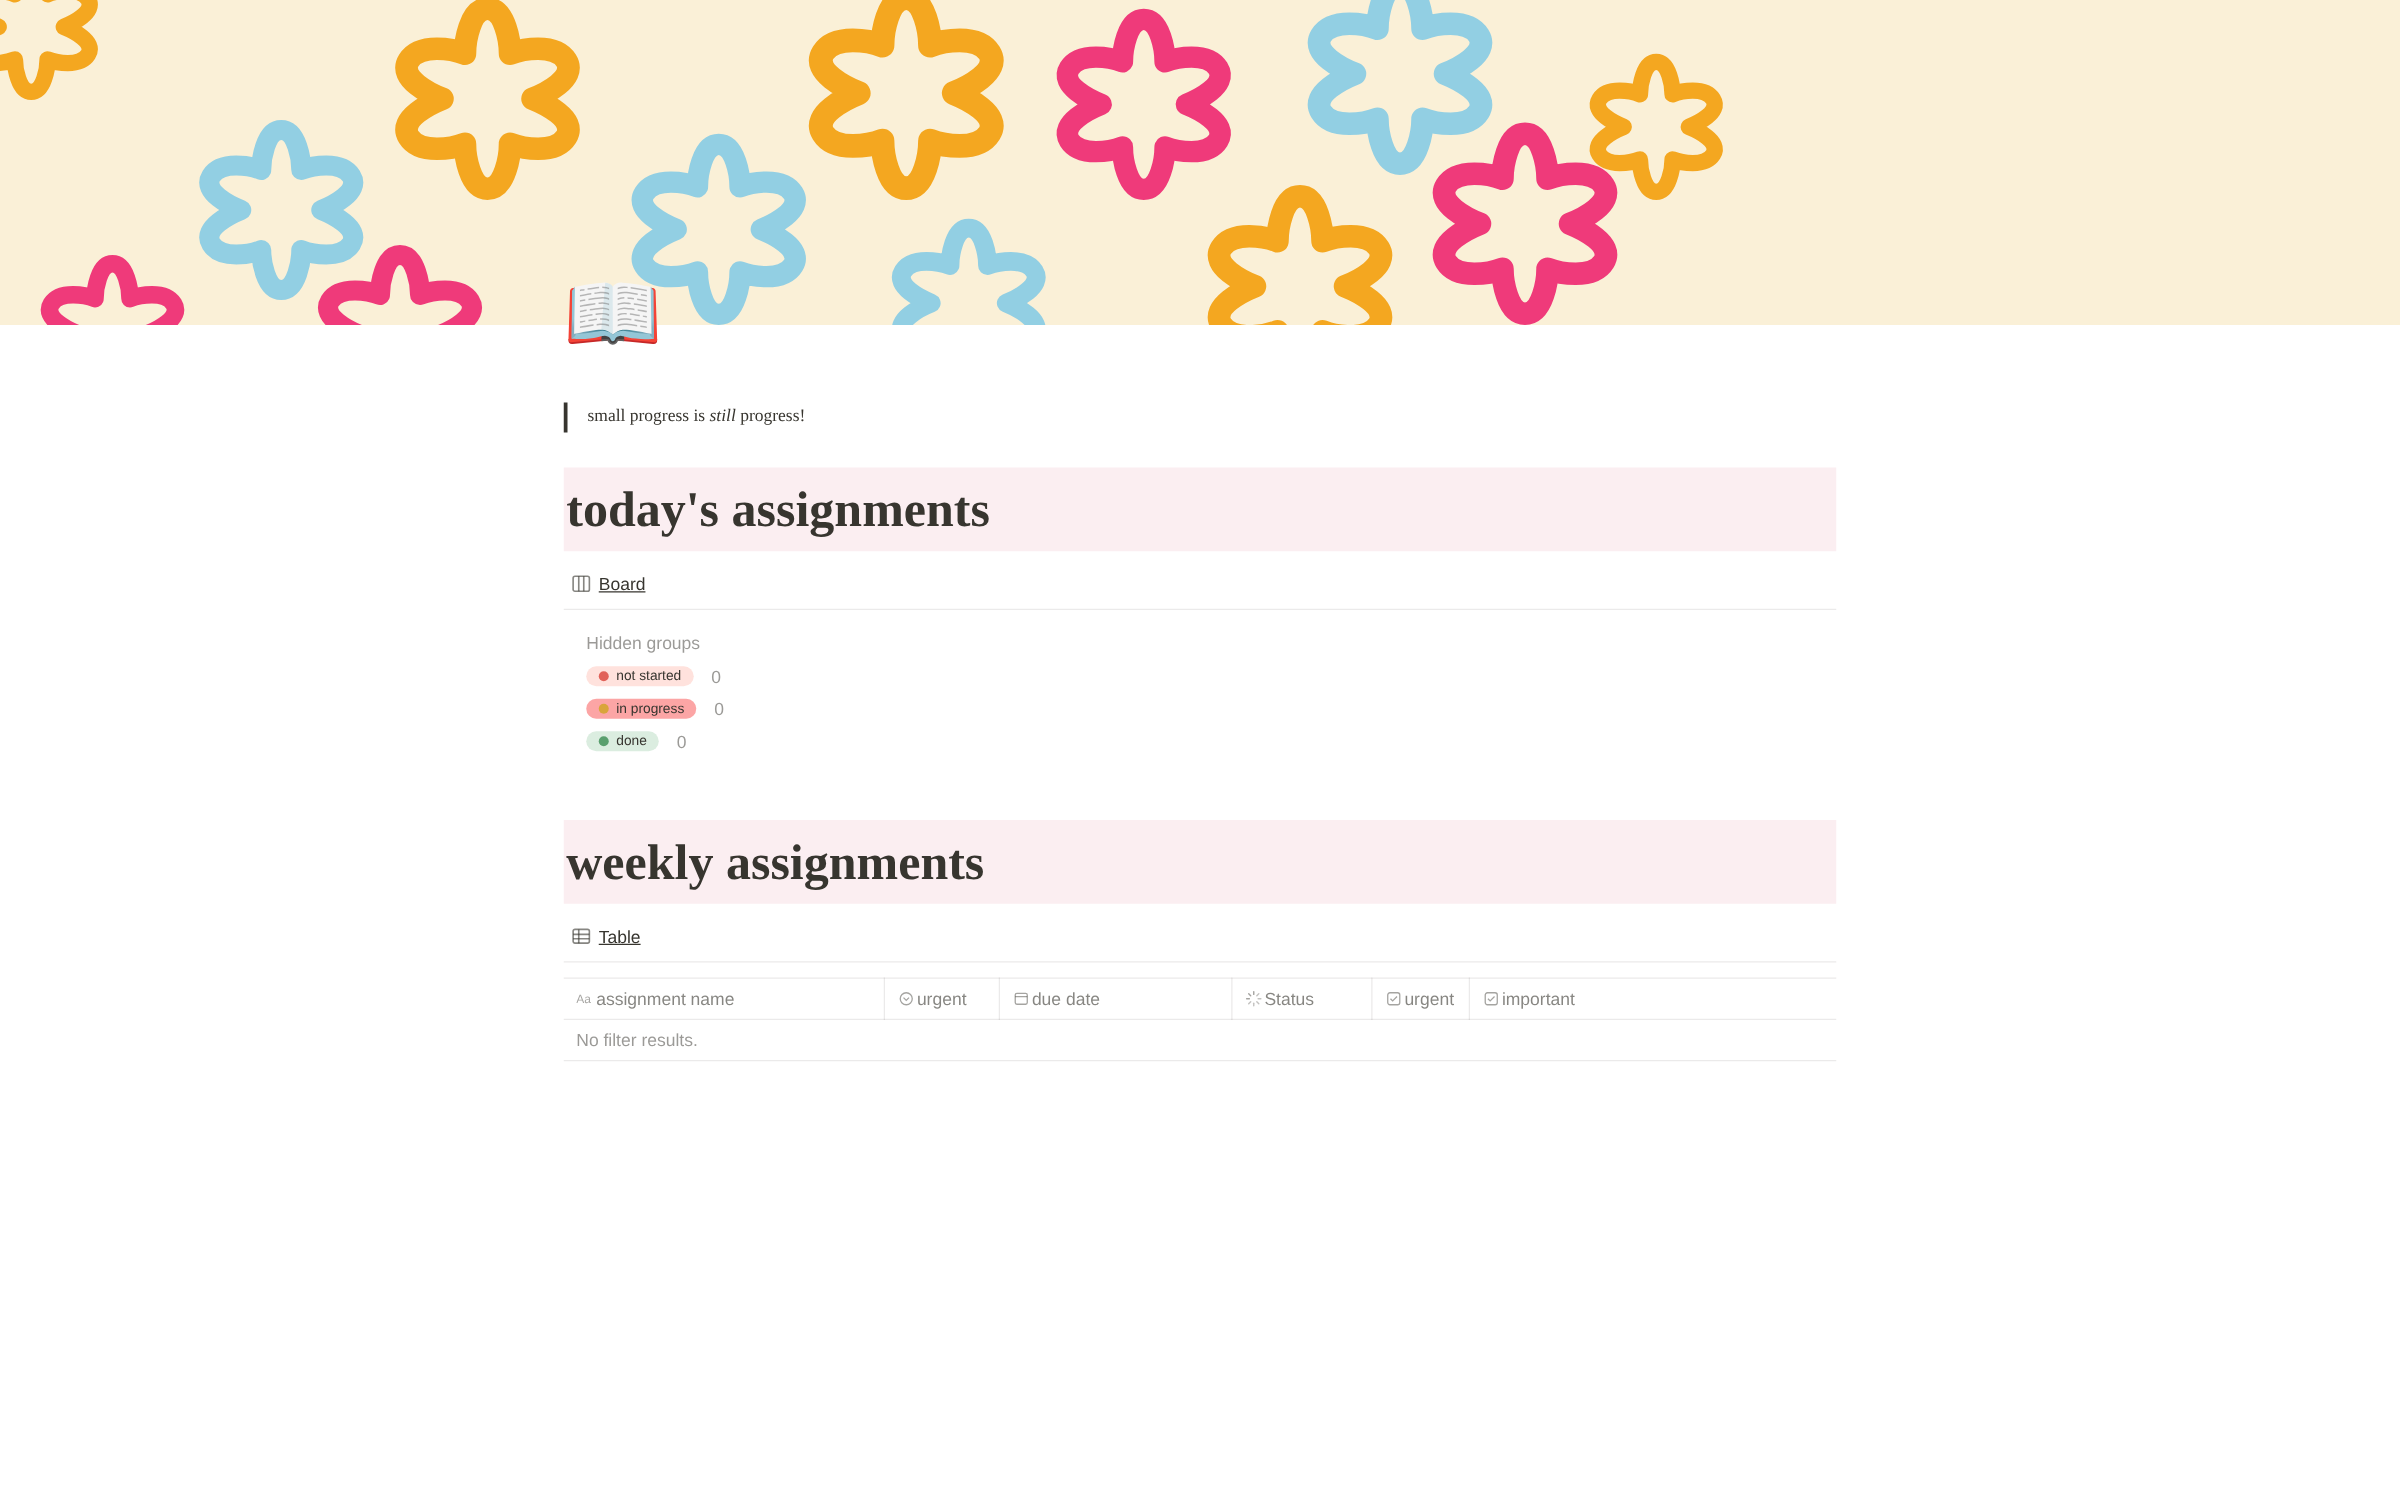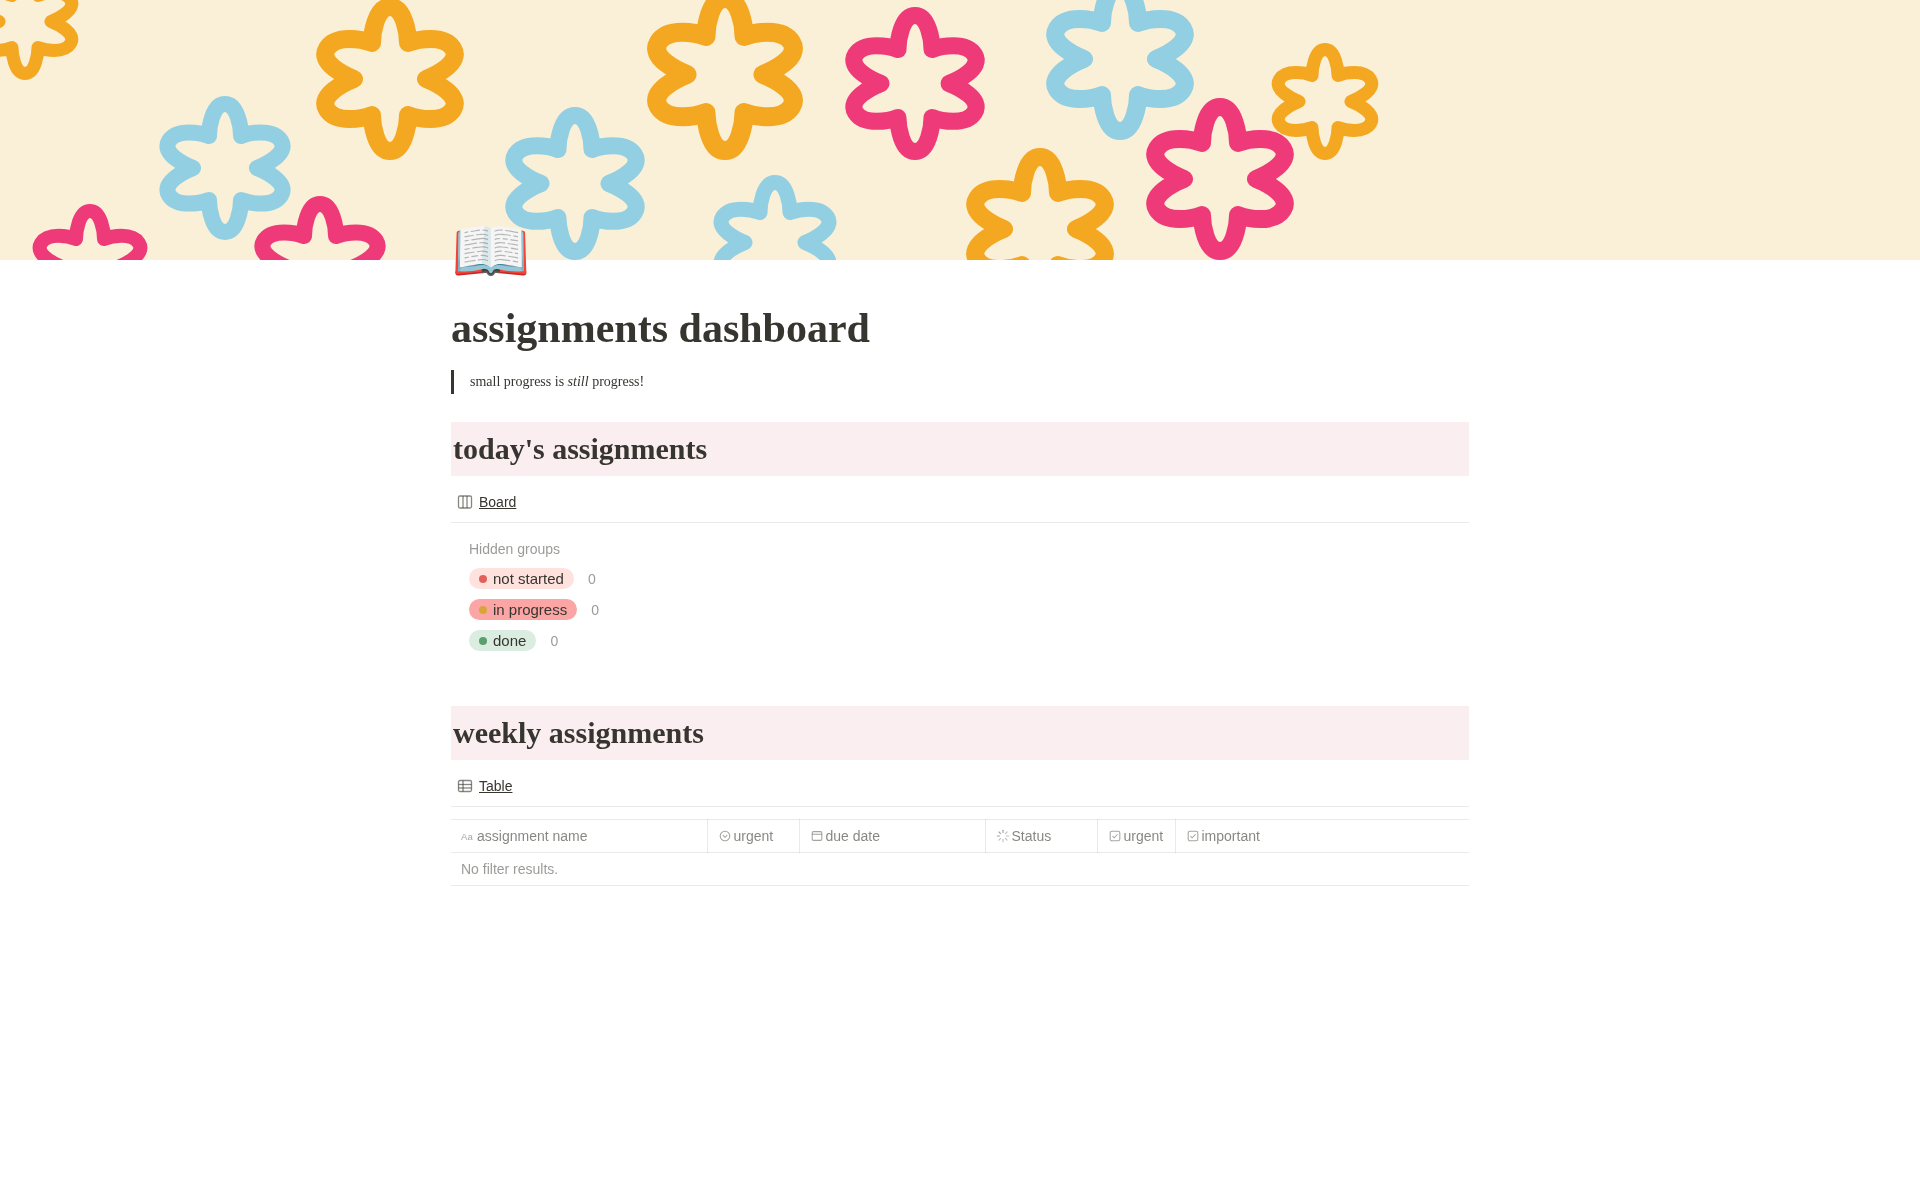--- a/index.html
+++ b/index.html
@@ -46,21 +46,21 @@
   margin-top: 18px;
   margin-bottom: 28px;
   font-size: 14px;
   font-family: ui-serif, Georgia, serif;
 }
 .quote-block .italic { font-style: italic; }
 .section-heading {
   background: #fbeef1;
   padding: 10px 2px;
   font-family: ui-serif, Georgia, serif;
-  font-size: 30px;
+  font-size: 40px;
   font-weight: 700;
   color: #37352f;
   margin-bottom: 14px;
 }
 .view-tabs {
   display: flex;
   align-items: center;
   gap: 6px;
   border-bottom: 1px solid rgba(55,53,47,0.1);
   padding: 0 0 8px 0;
@@ -94,21 +94,21 @@
   gap: 14px;
   padding: 5px 18px;
 }
 .status-pill {
   display: inline-flex;
   align-items: center;
   gap: 6px;
   padding: 2px 10px;
   border-radius: 20px;
   font-family: -apple-system, BlinkMacSystemFont, "Segoe UI", sans-serif;
-  font-size: 15px;
+  font-size: 11px;
 }
 .status-dot {
   width: 8px;
   height: 8px;
   border-radius: 50%;
 }
 .pill-red { background: #ffe2dd; color: #37352f; }
 .pill-red .status-dot { background: #e16259; }
 .pill-yellow { background: #fca5a5; color: #37352f; }
 .pill-yellow .status-dot { background: #d9a53b; }
@@ -205,21 +205,20 @@
   <svg class="flower" style="left:1260px;top:30px;width:130px;height:130px" viewBox="0 0 100 100">
       <path d="M50 15c8 0 10 15 10 20 5-2 20-5 25 3s-10 15-15 17c5 2 20 9 15 17s-20 5-25 3c0 5-2 20-10 20s-10-15-10-20c-5 2-20 5-25-3s10-15 15-17c-5-2-20-9-15-17s20-5 25-3c0-5 2-20 10-20z" fill="none" stroke="#f4a720" stroke-width="10" stroke-linejoin="round"></path>
     </svg>
   <svg class="flower" style="left:20px;top:190px;width:140px;height:140px" viewBox="0 0 100 100">
       <path d="M50 15c8 0 10 15 10 20 5-2 20-5 25 3s-10 15-15 17c5 2 20 9 15 17s-20 5-25 3c0 5-2 20-10 20s-10-15-10-20c-5 2-20 5-25-3s10-15 15-17c-5-2-20-9-15-17s20-5 25-3c0-5 2-20 10-20z" fill="none" stroke="#ef3a7a" stroke-width="10" stroke-linejoin="round"></path>
     </svg>
 </div>
 
 <div class="page">
   <div class="page-icon">📖</div>
-  <h1 class="page-title">assignments dashboard</h1>
 
   <div class="quote-block">
     <span>small progress is </span><span class="italic">still</span><span> progress!</span>
   </div>
 
   <h2 class="section-heading">today's assignments</h2>
 
   <div class="view-tabs">
     <div class="view-tab">
       <svg class="view-tab-icon" viewBox="0 0 16 16">

